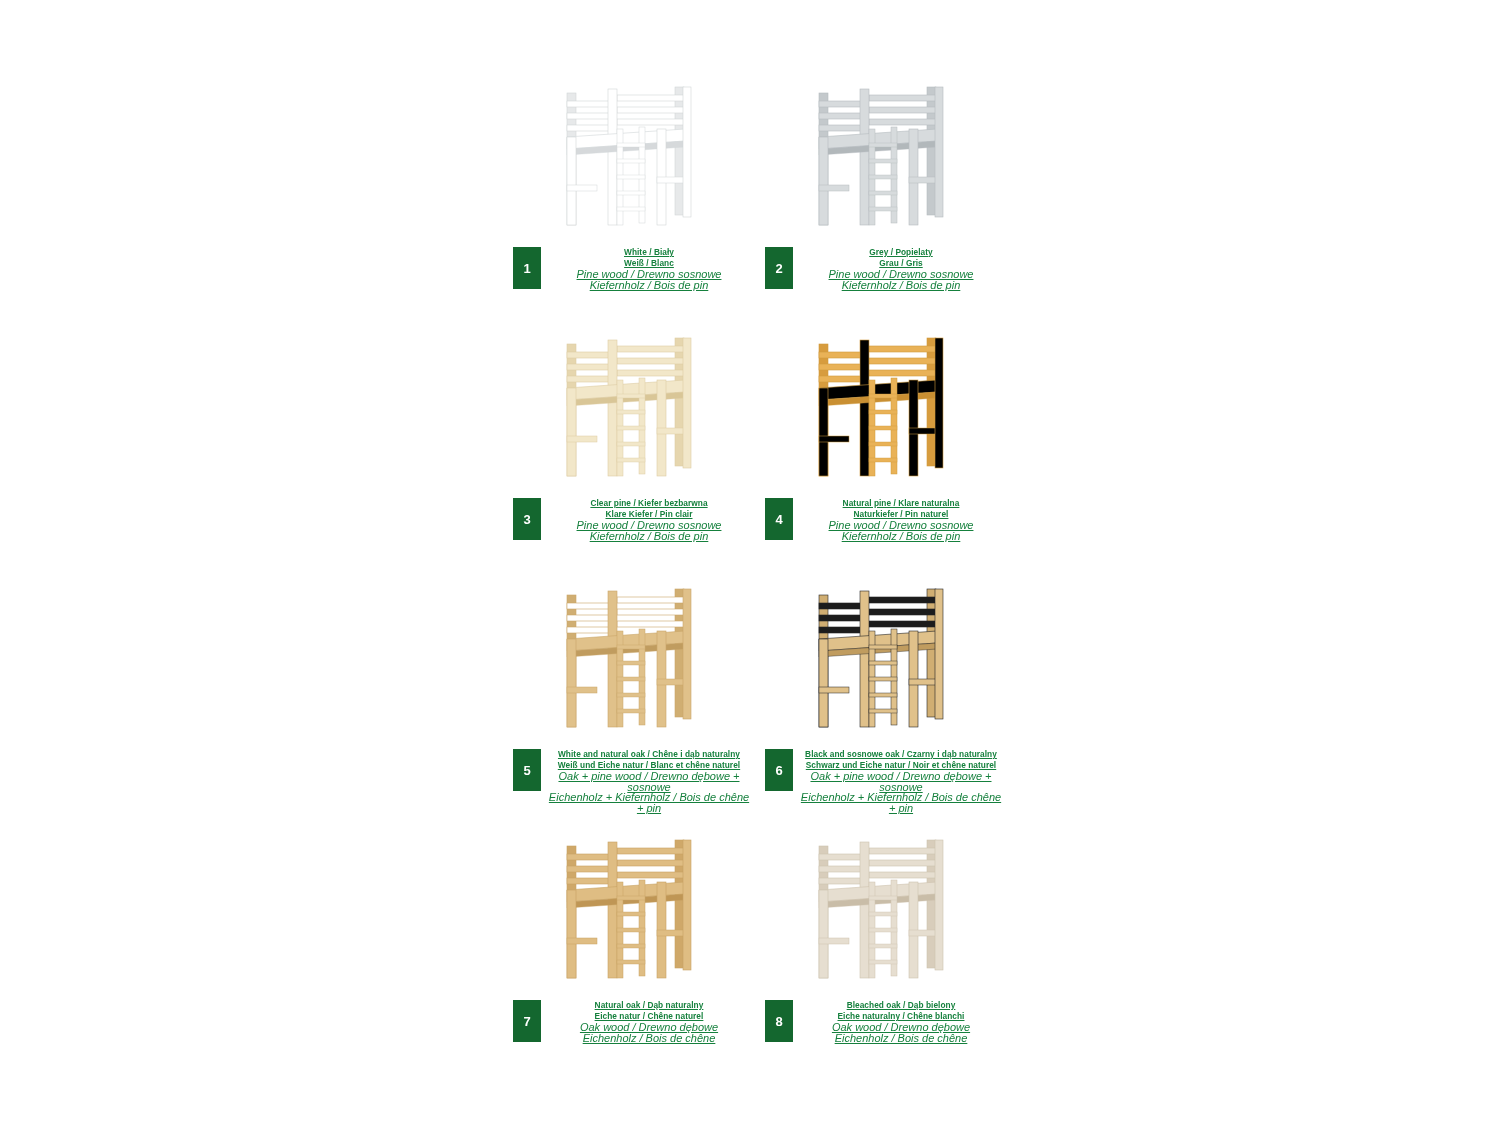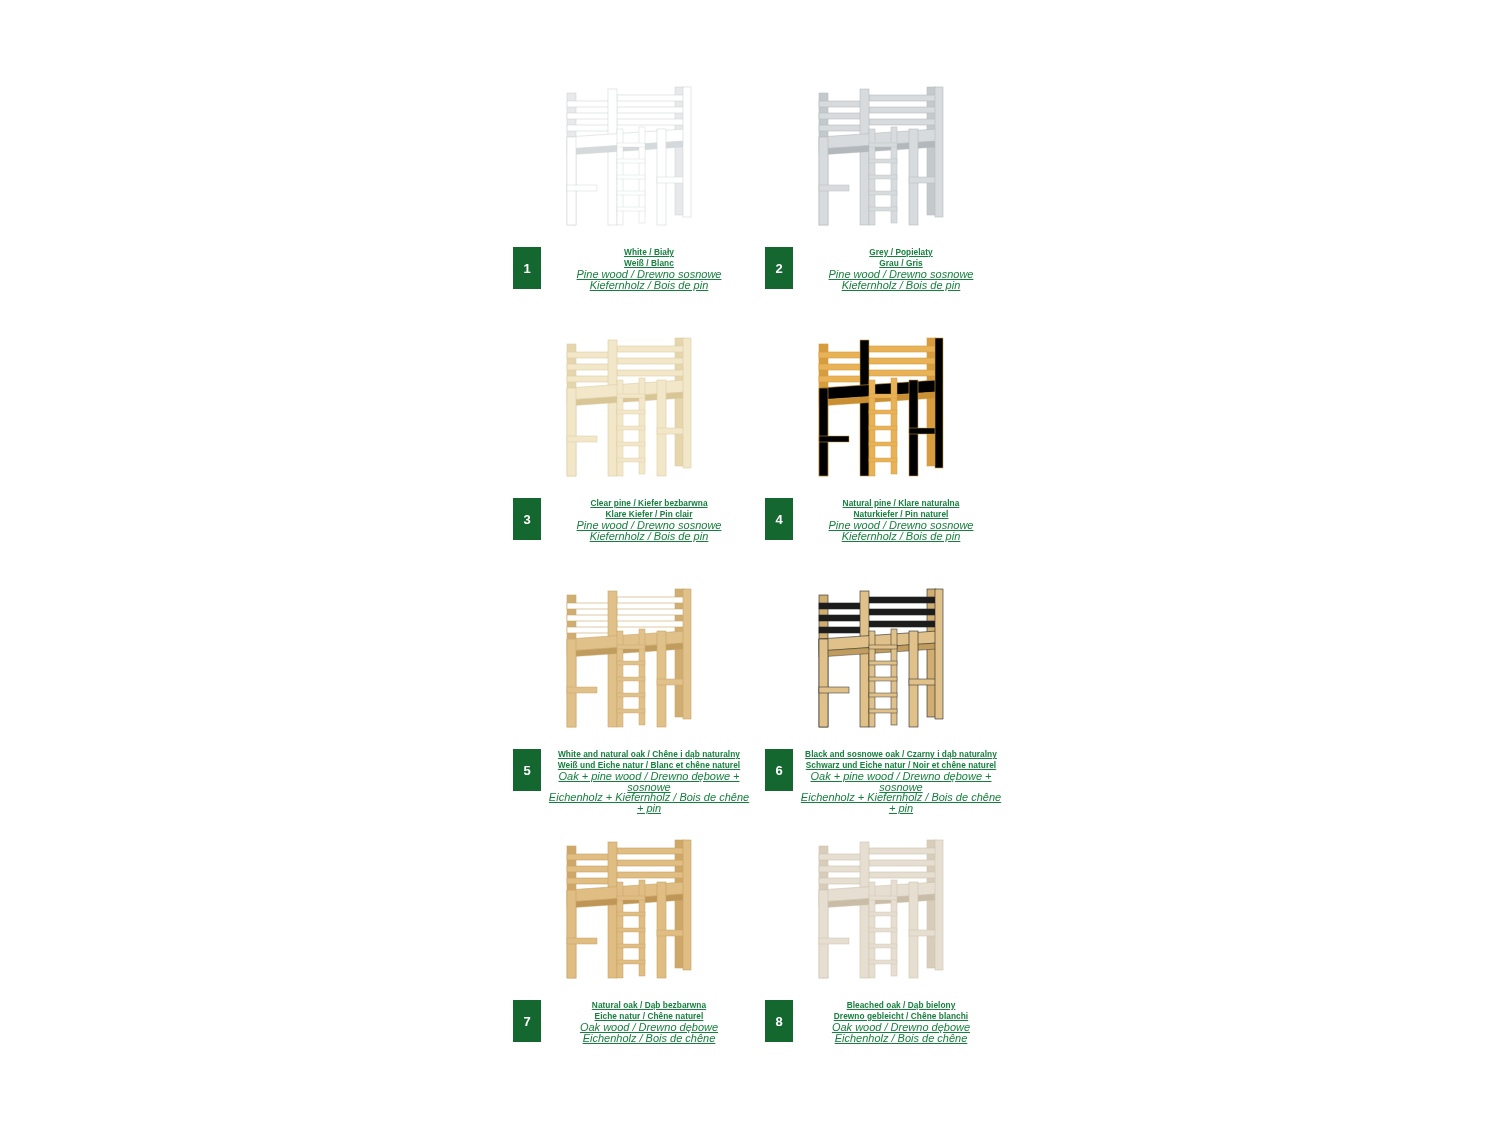--- a/index.html
+++ b/index.html
@@ -440,21 +440,21 @@
     <rect x="64" y="106" width="28" height="4" fill="#dfbd83" stroke="#c8a263" stroke-width="0.4"></rect>
     <rect x="64" y="122" width="28" height="4" fill="#dfbd83" stroke="#c8a263" stroke-width="0.4"></rect>
 
     <rect x="130" y="2" width="8" height="130" fill="#dfbd83" stroke="#c8a263" stroke-width="0.6"></rect>
   </g>
 </svg>
         </div>
         <div class="caption-row">
           <div class="num-badge">7</div>
           <div class="caption-text">
-            <div class="cap-line-bold">Natural oak / Dąb bezbarwna</div>
+            <div class="cap-line-bold">Natural oak / Dąb naturalny</div>
             <div class="cap-line-bold">Eiche natur / Chêne naturel</div>
             <div class="cap-line-italic">Oak wood / Drewno dębowe</div>
             <div class="cap-line-italic">Eichenholz / Bois de chêne</div>
           </div>
         </div>
       </div>
       <div class="cell">
         <div class="img-wrap">
 <svg width="156" height="150" viewBox="0 0 156 150">
 
@@ -494,20 +494,20 @@
     <rect x="64" y="122" width="28" height="4" fill="#e6ded0" stroke="#cec2ae" stroke-width="0.4"></rect>
 
     <rect x="130" y="2" width="8" height="130" fill="#e6ded0" stroke="#cec2ae" stroke-width="0.6"></rect>
   </g>
 </svg>
         </div>
         <div class="caption-row">
           <div class="num-badge">8</div>
           <div class="caption-text">
             <div class="cap-line-bold">Bleached oak / Dąb bielony</div>
-            <div class="cap-line-bold">Drewno gebleicht / Chêne blanchi</div>
+            <div class="cap-line-bold">Eiche naturalny / Chêne blanchi</div>
             <div class="cap-line-italic">Oak wood / Drewno dębowe</div>
             <div class="cap-line-italic">Eichenholz / Bois de chêne</div>
           </div>
         </div>
       </div>
     </div>
 </div>
 
 </body></html>

